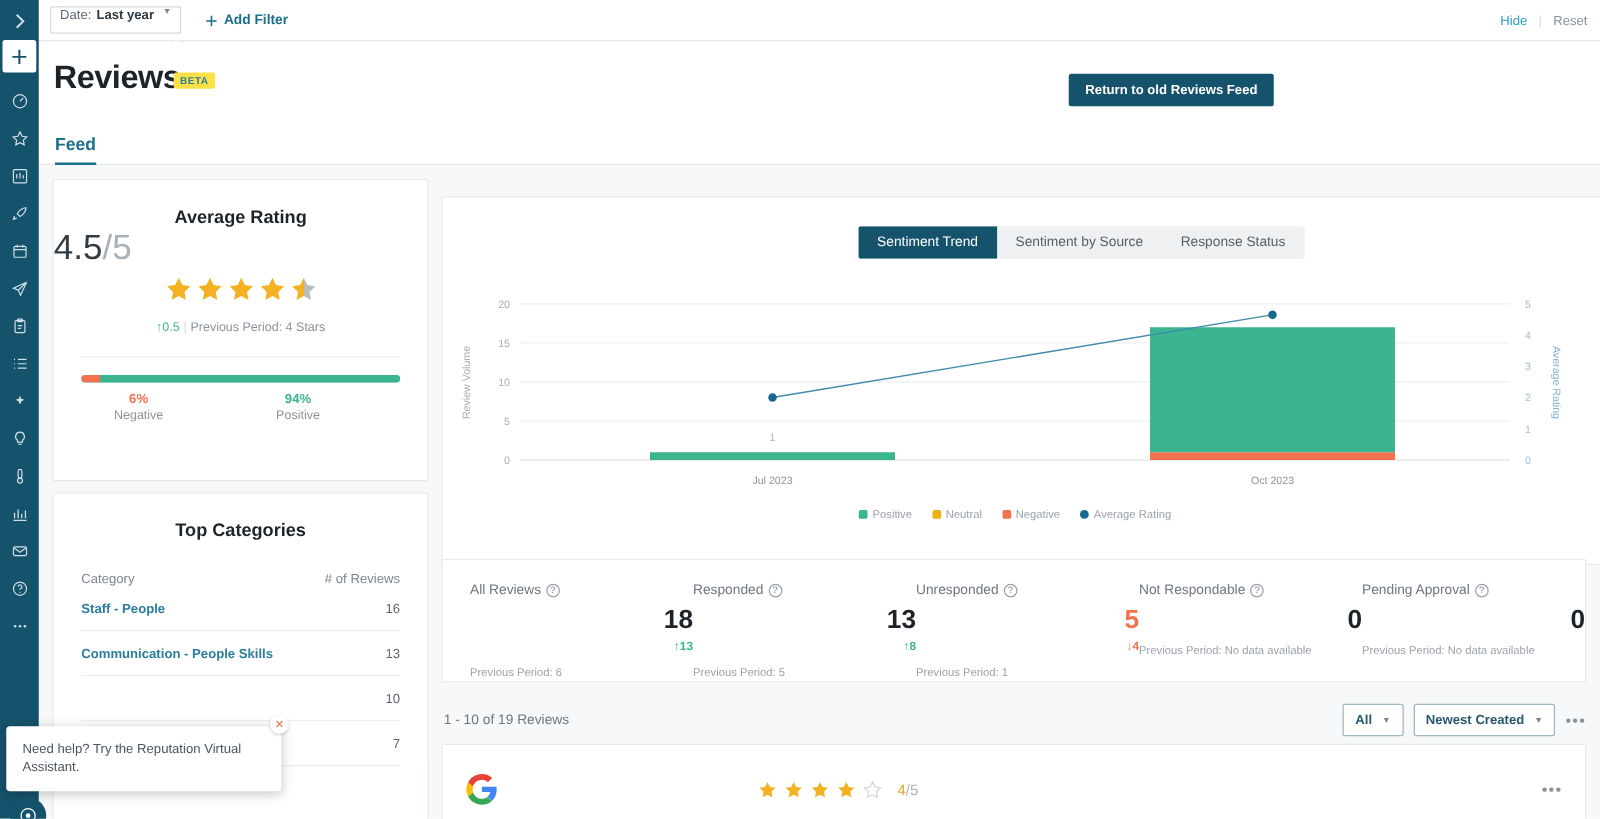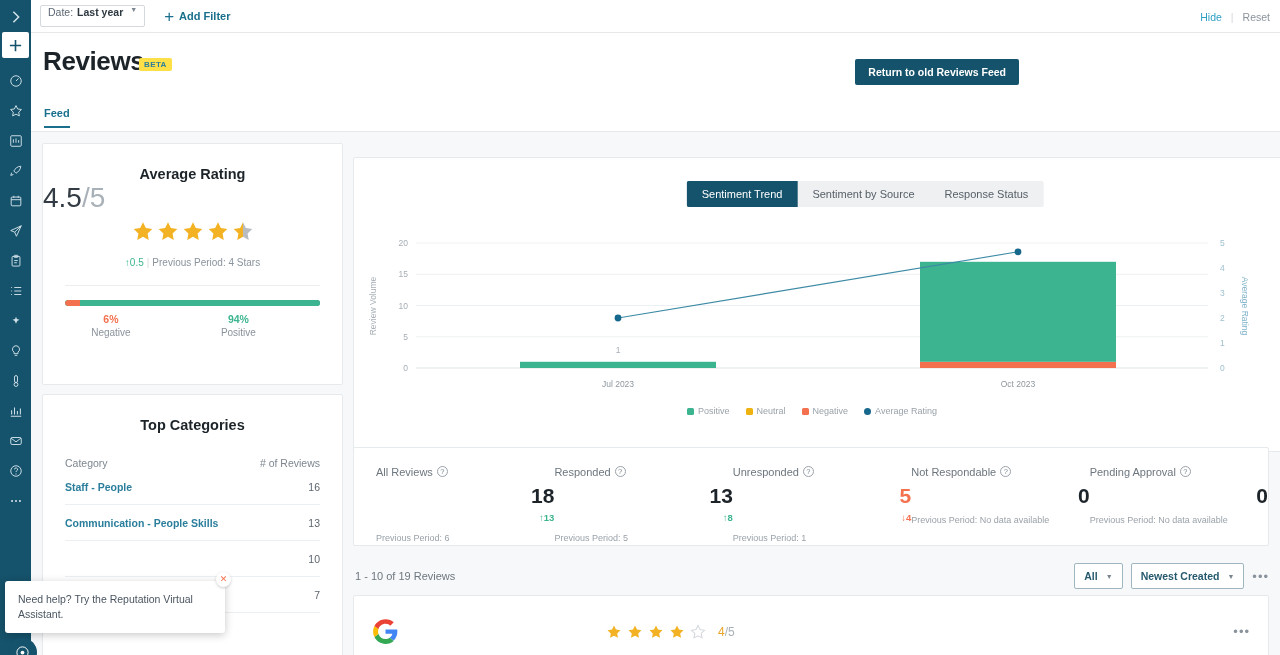--- a/index.html
+++ b/index.html
@@ -113,21 +113,21 @@
 
   
   .tabrow {
     position: absolute; left: 31px; top: 103px;
     width: 1249px; height: 29px;
     background: #fff;
     border-bottom: 1px solid #e6e8ea;
   }
   .tab-feed {
     position: absolute; left: 13px; top: 4px;
-    font-size: 11px; font-weight: bold; color: #1a6f8c;
+    font-size: 14px; font-weight: bold; color: #1a6f8c;
     padding-bottom: 7px;
     border-bottom: 2.5px solid #1a6f8c;
     cursor: pointer;
   }
 
   
   .content {
     position: absolute; left: 31px; top: 132px;
     width: 1249px; height: 523px;
     background: #f7f8f9;
@@ -241,21 +241,21 @@
     position: absolute; left: 322px; top: 315px;
     width: 916px; height: 99px;
     display: flex; align-items: flex-start;
     padding: 18px 0 0 22px;
   }
   .stat {
     flex: 1;
   }
   .stat-label {
     font-size: 11px; color: #6d767e;
-    display: flex; align-items: flex-start; gap: 4px;
+    display: flex; align-items: center; gap: 4px;
   }
   .q-ico {
     width: 11px; height: 11px; border-radius: 50%;
     border: 1px solid #9aa2a9; color: #7d868f;
     font-size: 7.5px; display: inline-flex;
     align-items: center; justify-content: center;
     line-height: 1; cursor: pointer;
   }
   .stat-val {
     font-size: 21px; font-weight: bold; color: #1d2429;

